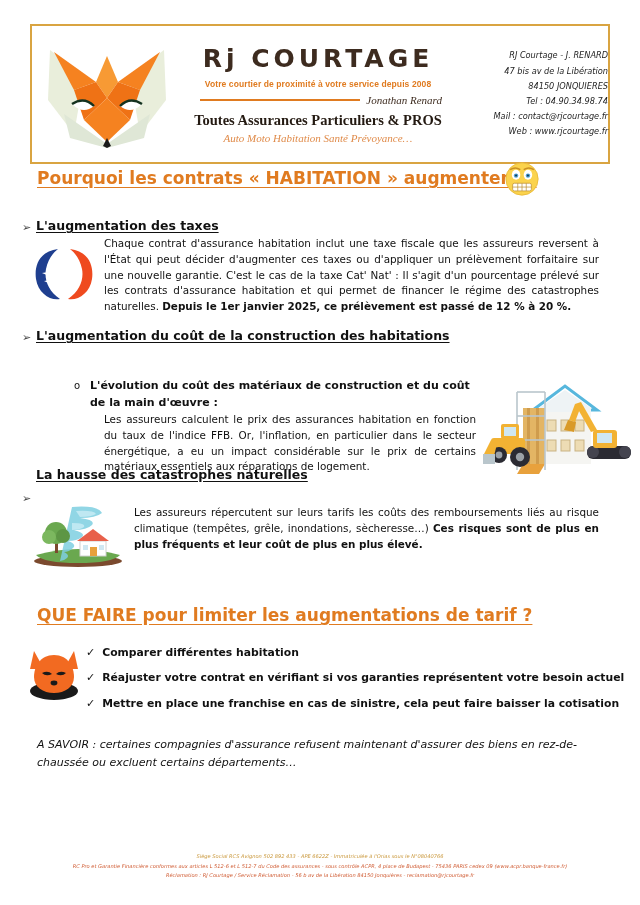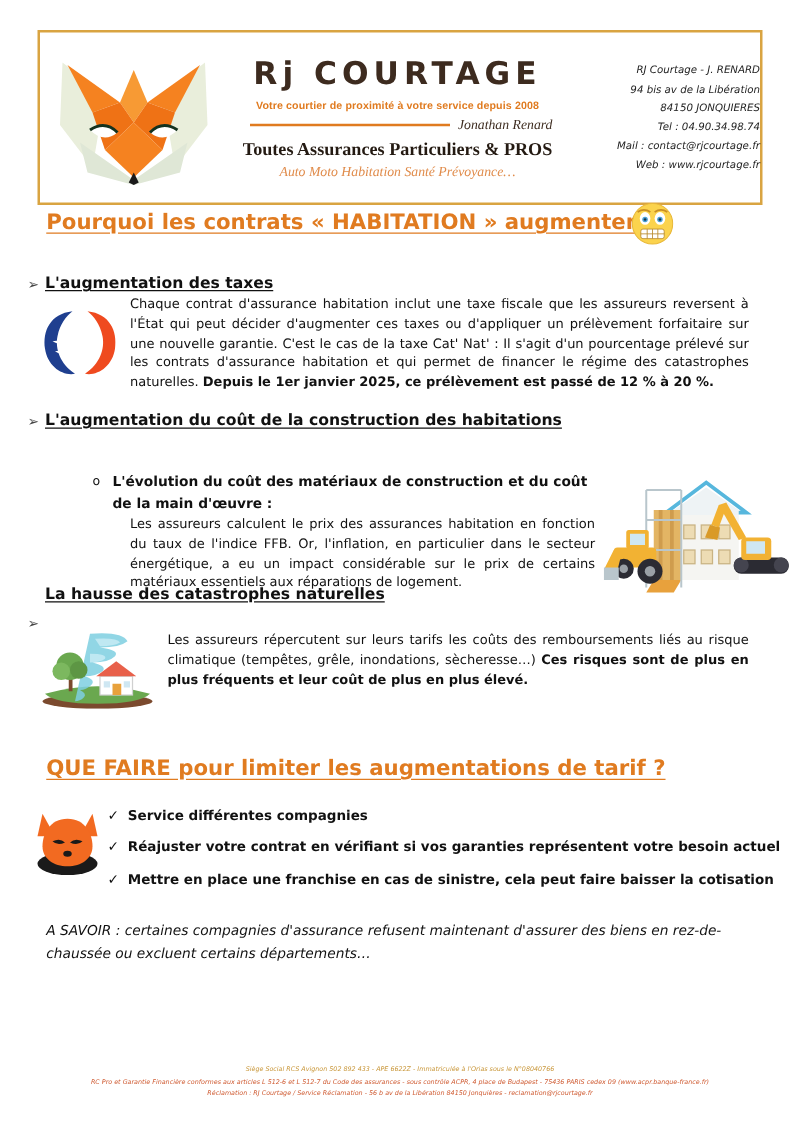--- a/index.html
+++ b/index.html
@@ -136,21 +136,21 @@
       <div class="sig-row">
         <div class="sig-rule"></div>
         <div class="sig-name">Jonathan Renard</div>
       </div>
       <div class="brand-line2">Toutes Assurances Particuliers &amp; PROS</div>
       <div class="brand-line3">Auto Moto Habitation Santé Prévoyance…</div>
     </div>
 
     <div class="contact-box">
       <div>RJ Courtage - J. RENARD</div>
-      <div>94 bis av de la Libération</div>
+      <div>47 bis av de la Libération</div>
       <div>84150 JONQUIERES</div>
       <div>Tel : 04.90.34.98.74</div>
       <div>Mail : contact@rjcourtage.fr</div>
       <div>Web : www.rjcourtage.fr</div>
     </div>
   </div>
 
   <div class="h1" id="title-main">Pourquoi les contrats « HABITATION » augmentent ?</div>
 
   <svg class="emoji-scared" viewBox="0 0 40 40">
@@ -275,21 +275,21 @@
     <ellipse cx="26" cy="46" rx="24" ry="9" fill="#1a1a1a"></ellipse>
     <polygon points="6,6 16,24 2,24" fill="#f26a21"></polygon>
     <polygon points="46,6 36,24 50,24" fill="#f26a21"></polygon>
     <path d="M26,10 C40,10 46,22 46,32 C46,42 37,48 26,48 C15,48 6,42 6,32 C6,22 12,10 26,10z" fill="#f26a21"></path>
     <path d="M14,28 q6,-3 10,1 q-6,3 -10,-1z" fill="#1a1a1a"></path>
     <path d="M38,28 q-6,-3 -10,1 q6,3 10,-1z" fill="#1a1a1a"></path>
     <ellipse cx="26" cy="38" rx="3.4" ry="2.4" fill="#1a1a1a"></ellipse>
   </svg>
 
   <div class="check-item" style="left:86px;top:646px;">
-    <span class="check-mark">✓</span><span>Service différentes compagnies</span>
+    <span class="check-mark">✓</span><span>Comparer différentes habitation</span>
   </div>
   <div class="check-item" style="left:86px;top:671px;">
     <span class="check-mark">✓</span><span>Réajuster votre contrat en vérifiant si vos garanties représentent votre besoin actuel</span>
   </div>
   <div class="check-item" style="left:86px;top:697px;">
     <span class="check-mark">✓</span><span>Mettre en place une franchise en cas de sinistre, cela peut faire baisser la cotisation</span>
   </div>
 
   <div class="savoir">A SAVOIR : certaines compagnies d'assurance refusent maintenant d'assurer des biens en rez-de-chaussée ou excluent certains départements…</div>
 

